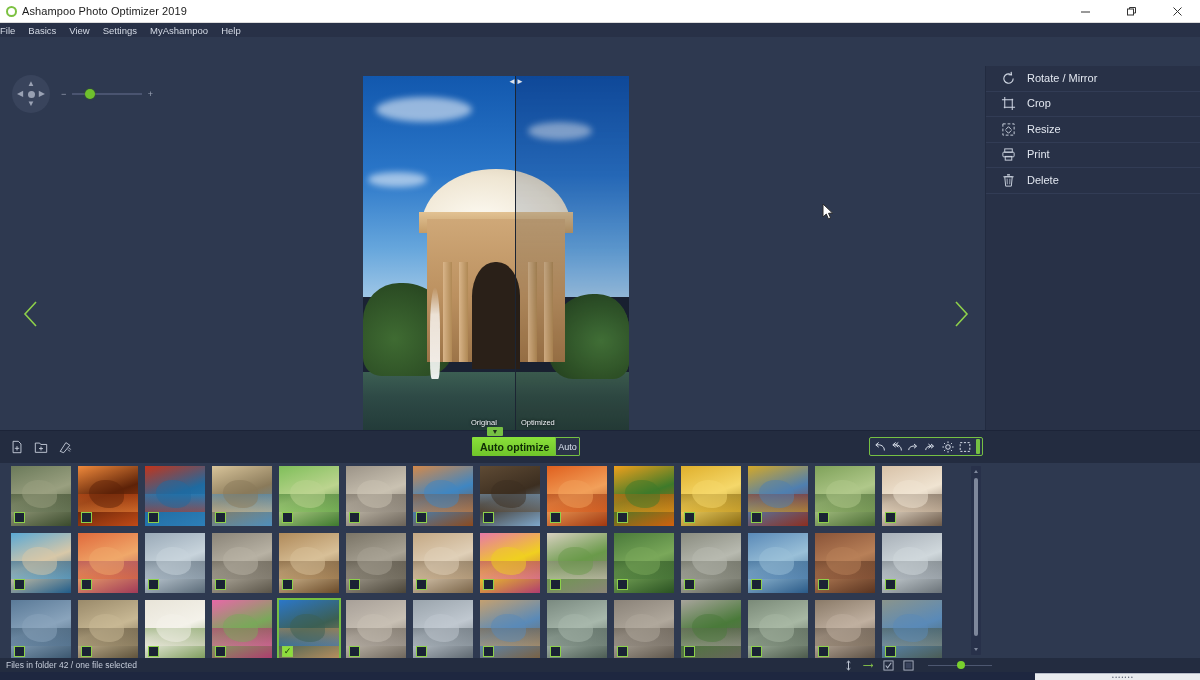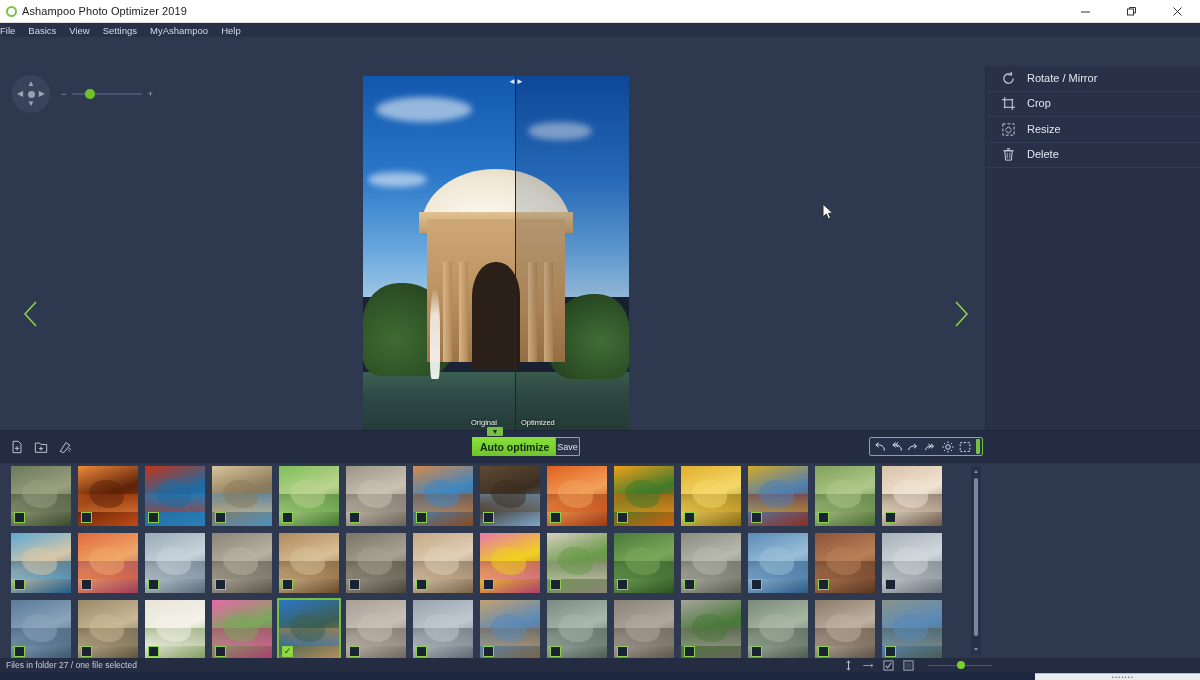--- a/index.html
+++ b/index.html
@@ -445,20 +445,30 @@
       <span class="ti">
         <svg width="15" height="15" viewBox="0 0 16 16">
           <rect x="2" y="2" width="12" height="12" fill="none" stroke="#cfd6e2" stroke-width="1" stroke-dasharray="3,2"></rect>
           <polyline points="5,8 8,5 11,8" fill="none" stroke="#cfd6e2" stroke-width="1"></polyline>
           <polyline points="5,9 8,12 11,9" fill="none" stroke="#cfd6e2" stroke-width="1"></polyline>
         </svg>
       </span>
       <span class="tl">Resize</span>
     </div>
 
+    <div class="tool">
+      <span class="ti">
+        <svg width="15" height="15" viewBox="0 0 16 16">
+          <rect x="4" y="2" width="8" height="3.5" fill="none" stroke="#cfd6e2" stroke-width="1"></rect>
+          <rect x="2" y="5.5" width="12" height="5" rx="1" fill="none" stroke="#cfd6e2" stroke-width="1"></rect>
+          <rect x="4.5" y="10" width="7" height="4" fill="none" stroke="#cfd6e2" stroke-width="1"></rect>
+        </svg>
+      </span>
+      <span class="tl">Print</span>
+    </div>
 
     <div class="tool">
       <span class="ti">
         <svg width="15" height="15" viewBox="0 0 16 16">
           <path d="M4 4 h8 l-1 10 h-6 z" fill="none" stroke="#cfd6e2" stroke-width="1"></path>
           <line x1="2.5" y1="4" x2="13.5" y2="4" stroke="#cfd6e2" stroke-width="1"></line>
           <line x1="6.5" y1="2" x2="9.5" y2="2" stroke="#cfd6e2" stroke-width="1.4"></line>
           <line x1="6.5" y1="6" x2="6.7" y2="12" stroke="#cfd6e2" stroke-width=".8"></line>
           <line x1="9.5" y1="6" x2="9.3" y2="12" stroke="#cfd6e2" stroke-width=".8"></line>
         </svg>
@@ -493,21 +503,21 @@
     </div>
   </div>
 
   <div class="split-badge">▼</div>
 
   <div class="autobtn">
     <div class="ao-main">Auto optimize</div>
     <div class="ao-caret">▾</div>
   </div>
 
-  <div class="savebtn">Save</div>
+  <div class="savebtn">Auto</div>
 
   <div class="history">
     <span class="h-ico">
       <svg width="14" height="14" viewBox="0 0 16 16">
         <path d="M13 12 C13 7 9 5 4 5.5" fill="none" stroke="#dfe5ef" stroke-width="1.1"></path>
         <polyline points="6.5,2.8 3.2,5.6 6.5,8.2" fill="none" stroke="#dfe5ef" stroke-width="1.1"></polyline>
       </svg>
     </span>
     <span class="h-ico">
       <svg width="14" height="14" viewBox="0 0 16 16">
@@ -853,21 +863,21 @@
         </div>
       </div>
     <div class="tscroll">
       <div class="ar up"></div>
       <div class="bar"></div>
       <div class="ar dn"></div>
     </div>
   </div>
 
   <div class="statusbar">
-    <div class="sb-text">Files in folder 27 / one file selected</div>
+    <div class="sb-text">Files in folder 42 / one file selected</div>
     <div class="sb-tools">
       <span class="sb-ico">
         <svg width="11" height="11" viewBox="0 0 12 12">
           <line x1="6" y1="1.5" x2="6" y2="10.5" stroke="#cfd6e2" stroke-width="1"></line>
           <polyline points="4,3 6,1.2 8,3" fill="none" stroke="#cfd6e2" stroke-width="1"></polyline>
           <polyline points="4,9 6,10.8 8,9" fill="none" stroke="#cfd6e2" stroke-width="1"></polyline>
         </svg>
       </span>
       <span class="sb-ico">
         <svg width="13" height="11" viewBox="0 0 14 12">

